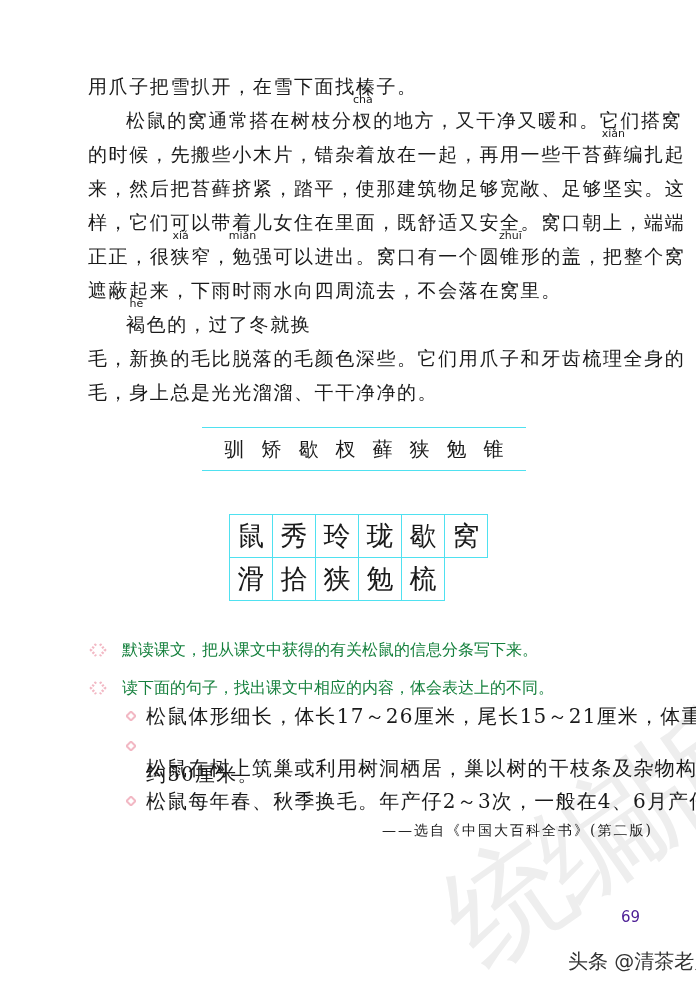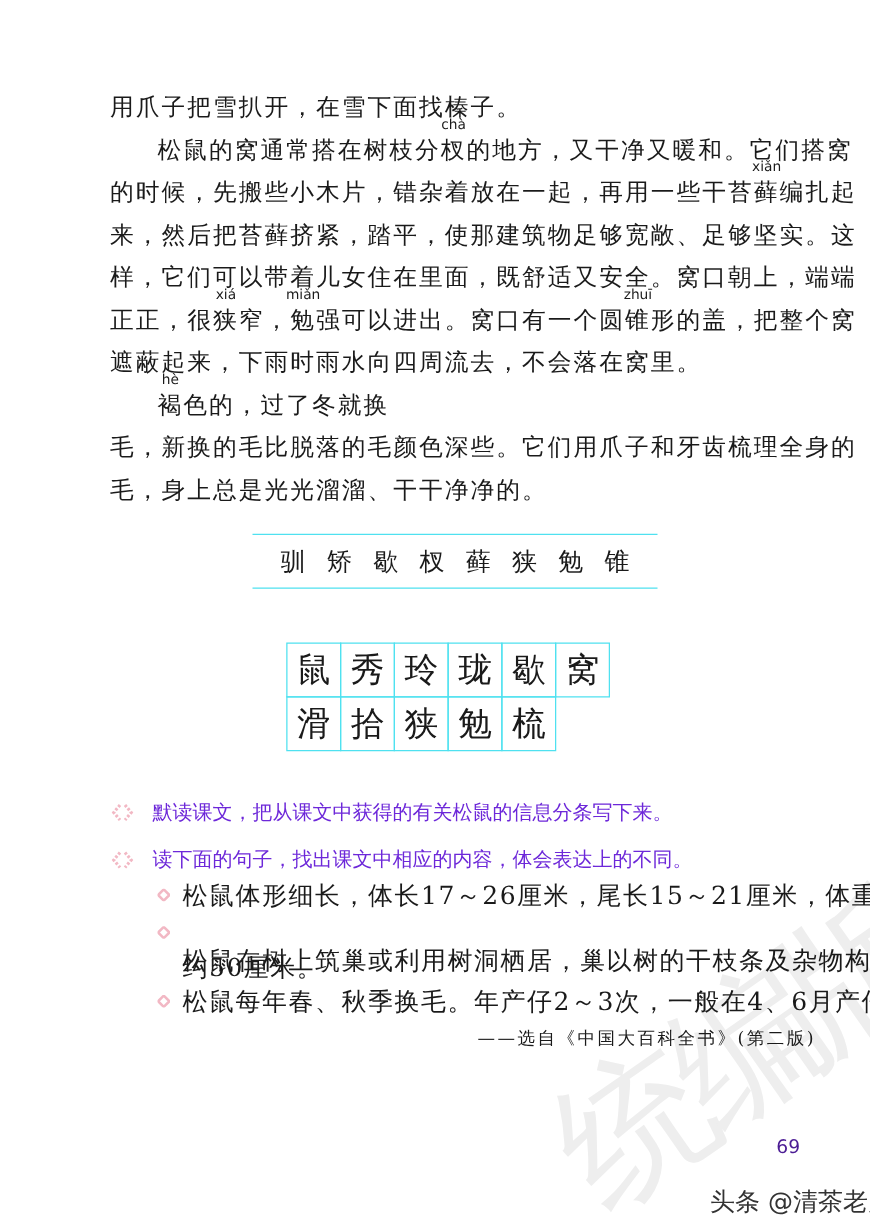--- a/index.html
+++ b/index.html
@@ -53,21 +53,21 @@
   .cell {
     width: 44px; height: 44px; box-sizing: border-box;
     border: 1px solid #4fe1f0; margin-right: -1px; margin-bottom: -1px;
     display: flex; align-items: center; justify-content: center;
     font-family: "DejaVu Serif", serif; font-size: 27px; color: #1a1a1a;
   }
 
   
   .exercise {
     position: absolute; left: 122px; font-size: 16px; line-height: 20px;
-    white-space: nowrap; color: #6d28d9;
+    white-space: nowrap; color: #15803d;
   }
   .ex-icon {
     position: absolute; left: 88px; width: 20px; height: 16px;
   }
   .bullet {
     position: absolute; left: 126px; width: 10px; height: 10px;
   }
   .quote {
     position: absolute; left: 146px; font-size: 20px; line-height: 18px;
     white-space: nowrap; letter-spacing: 1.2px; color: #1a1a1a;

